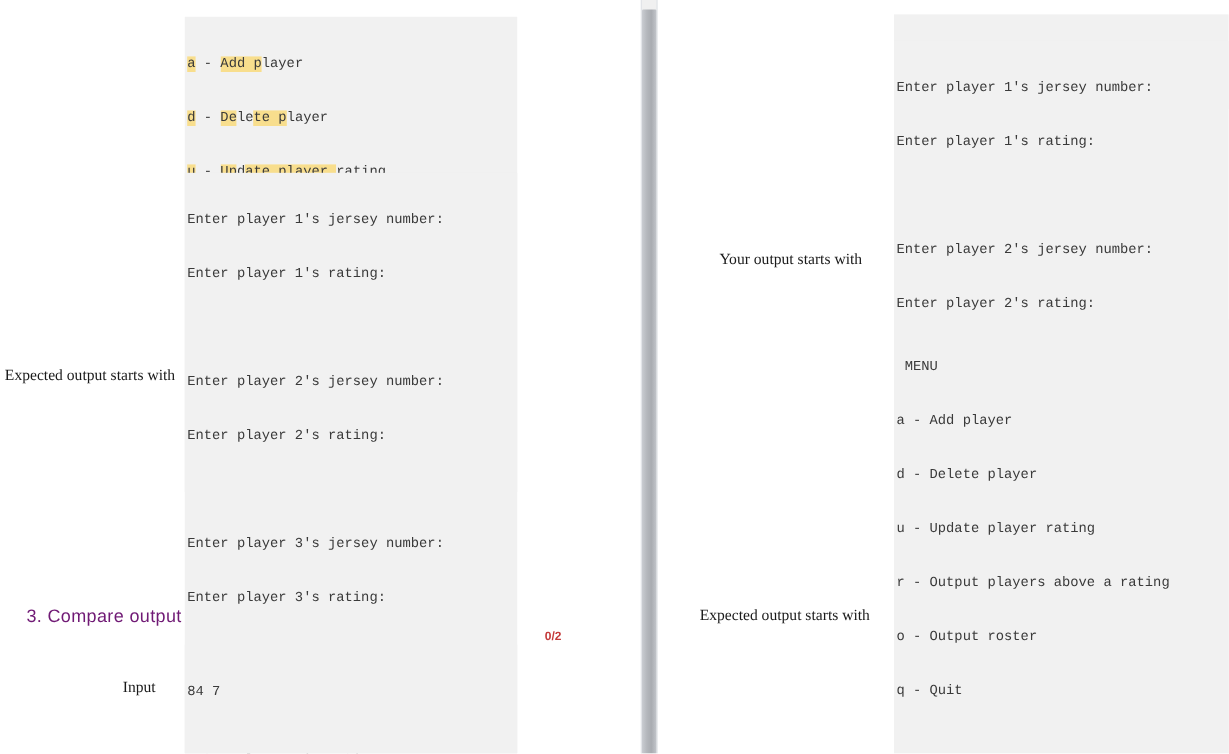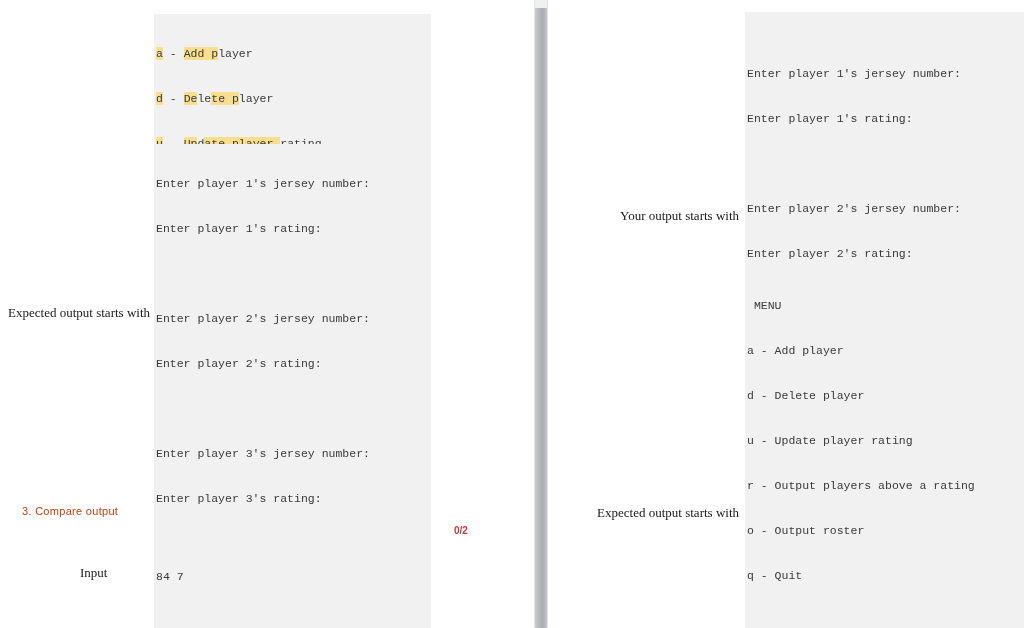--- a/index.html
+++ b/index.html
@@ -29,21 +29,21 @@
   
   #left-pane {
     position: absolute;
     left: 0; top: 0;
     width: 534px; height: 628px;
     background: #ffffff;
     overflow: hidden;
   }
   .exp-label {
     position: absolute;
-    text-align: right;
+    text-align: center;
     font-family: "Liberation Serif", "DejaVu Serif", serif;
     font-size: 13px;
     color: #1a1a1a;
   }
   #left-menu-block {
     position: absolute;
     left: 154px; top: 14px;
     width: 275px;
     padding: 2px 0 4px 2px;
   }
@@ -94,37 +94,37 @@
     position: absolute;
     left: 196px; top: 266px;
     width: 279px;
     padding: 2px 0 6px 2px;
   }
   
   #compare-heading {
     position: absolute;
     left: 22px; top: 505px;
     font-family: "Liberation Sans", "DejaVu Sans", sans-serif;
-    font-size: 11px;
-    color: #c2410c;
+    font-size: 15px;
+    color: #701a75;
     letter-spacing: 0.3px;
   }
   #score-badge {
     position: absolute;
     left: 454px; top: 525px;
     font-family: "Liberation Sans", "DejaVu Sans", sans-serif;
     font-size: 10px;
     font-weight: bold;
     color: #c43a3a;
   }
   #input-label {
     position: absolute;
     left: 80px; top: 565px;
     width: 72px;
-    text-align: left;
+    text-align: center;
     font-size: 13px;
     color: #1a1a1a;
   }
   #input-block {
     position: absolute;
     left: 154px; top: 537px;
     width: 275px;
     padding: 2px 0 4px 2px;
   }
 </style>

